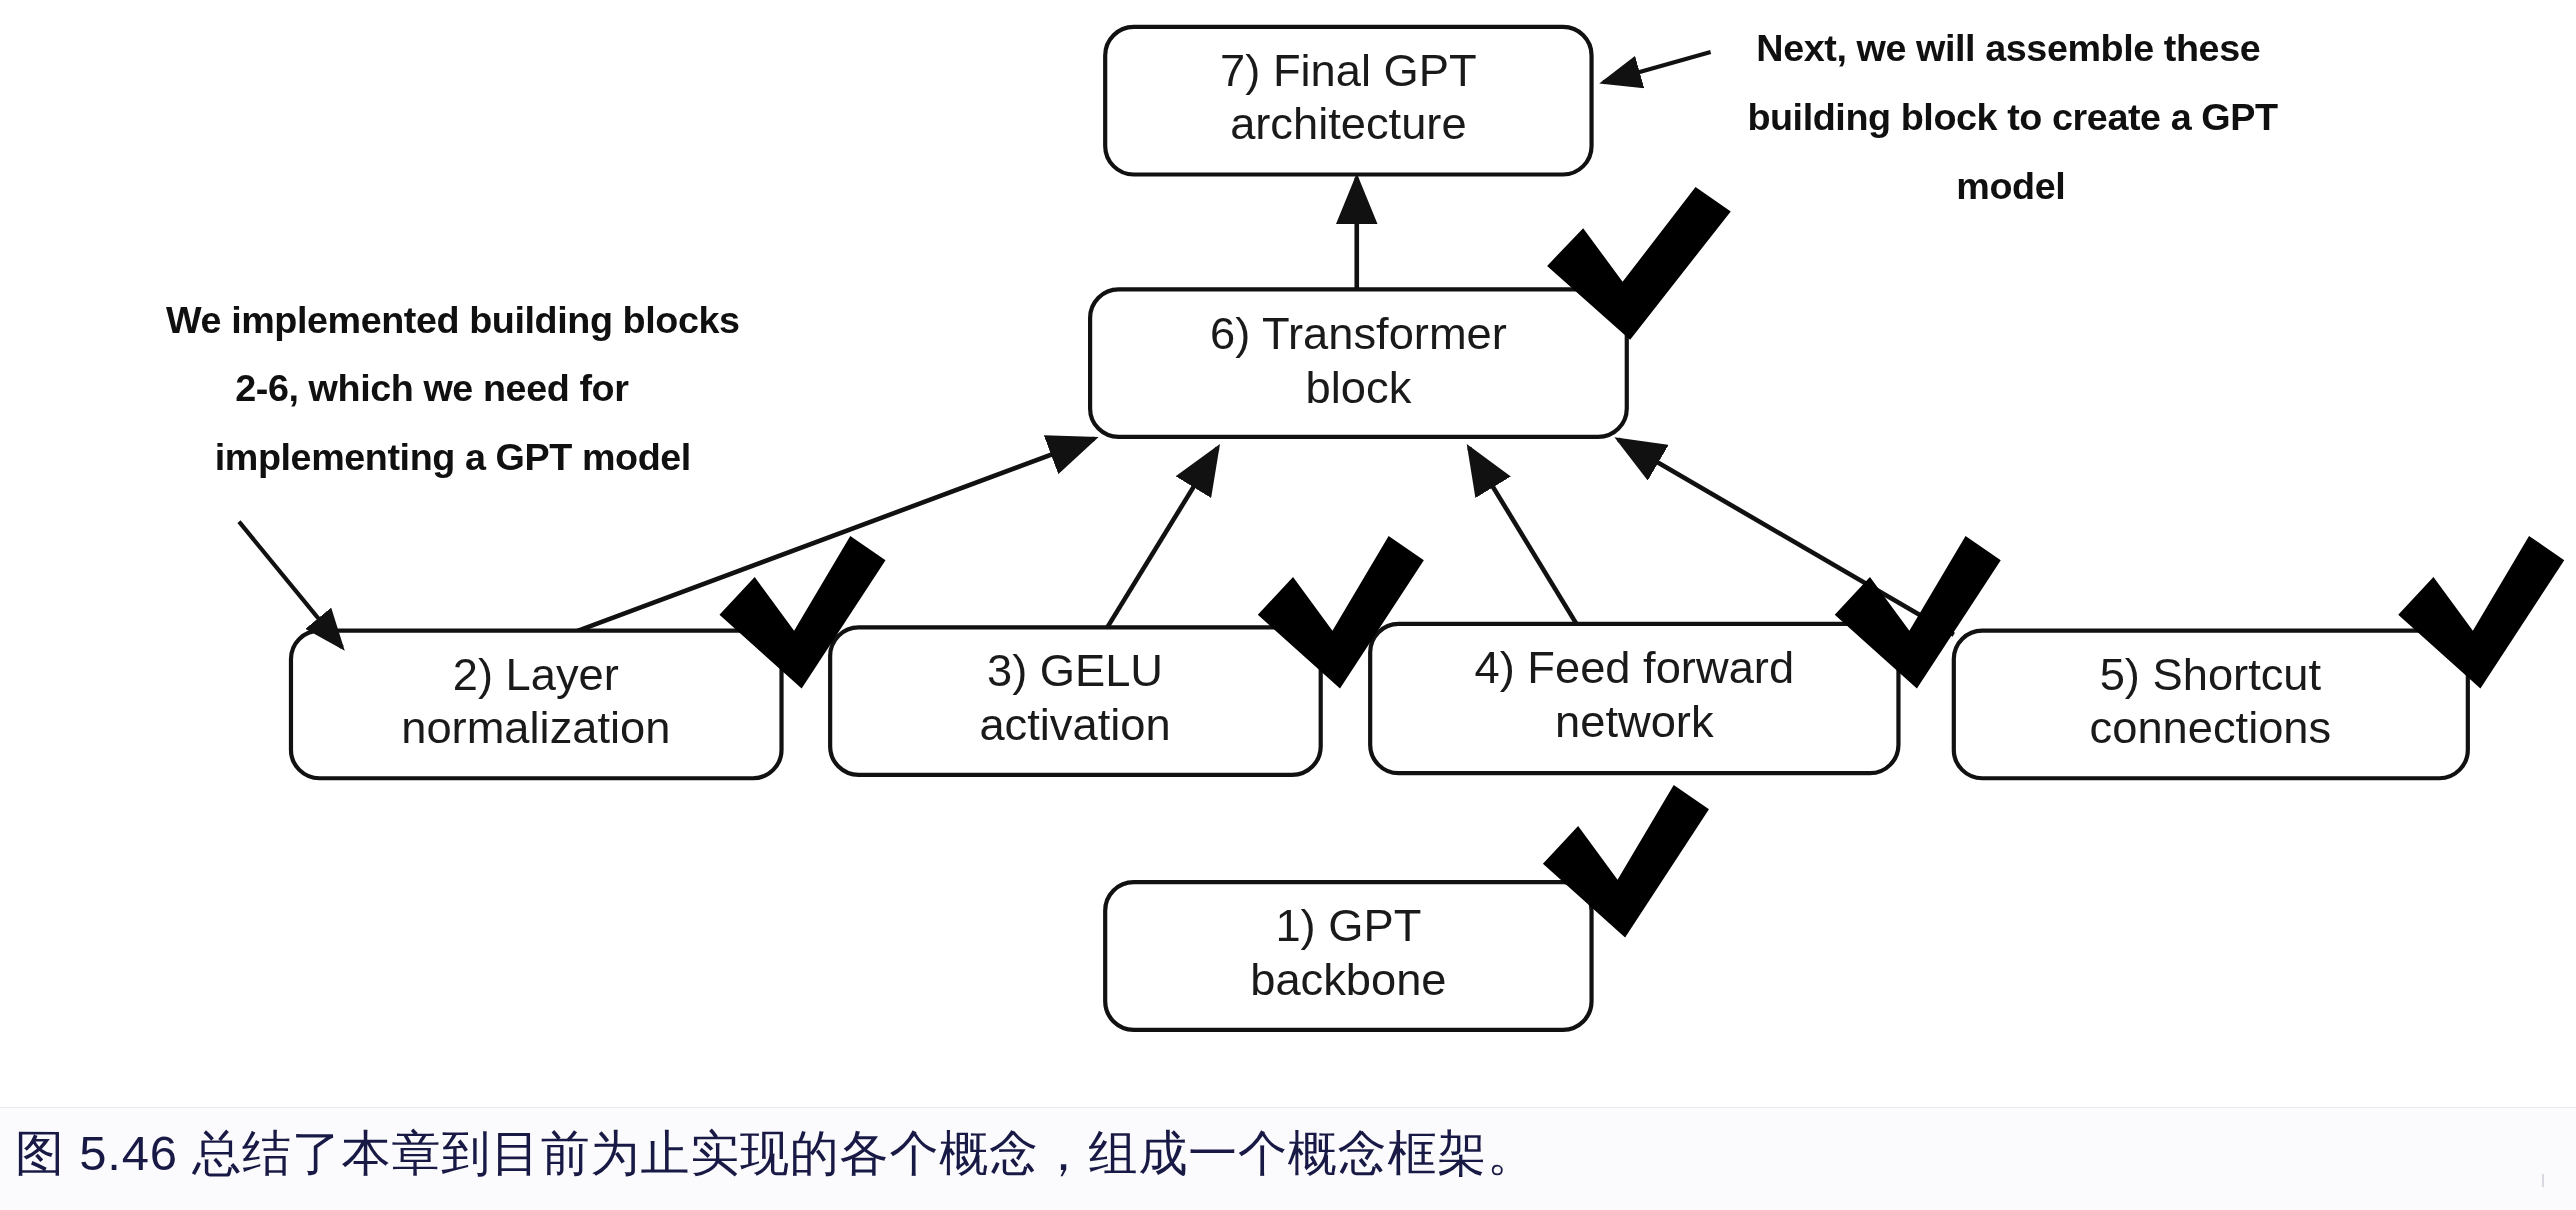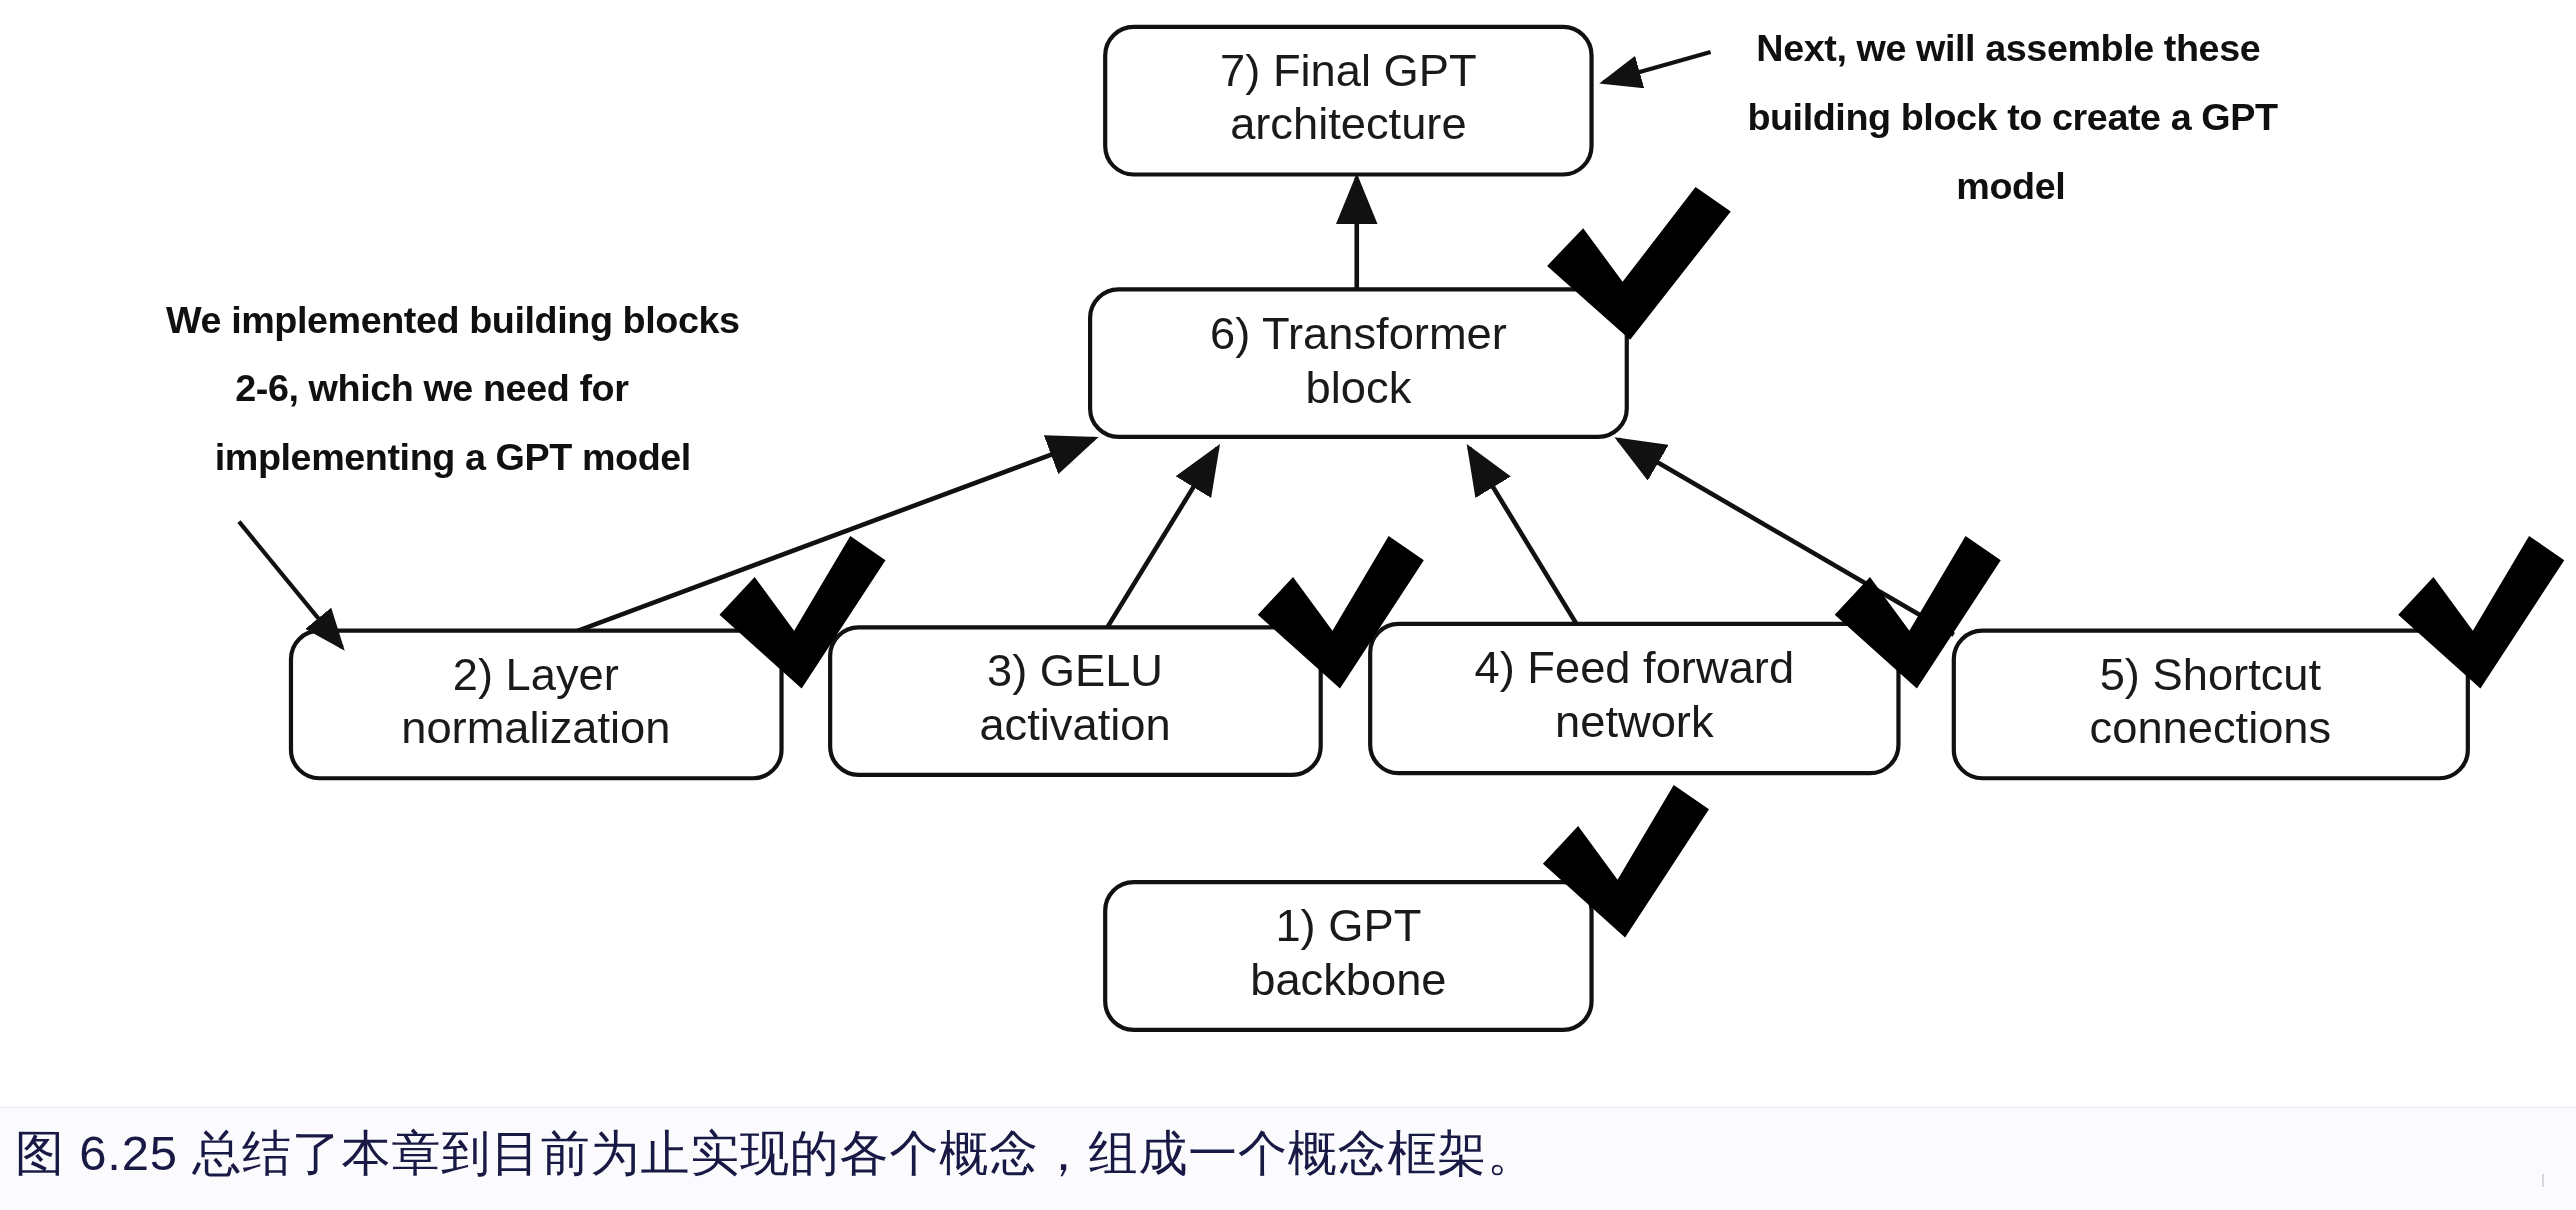--- a/index.html
+++ b/index.html
@@ -192,17 +192,17 @@
 
     <g>
       <text class="note-text" x="2395" y="73">Next, we will assemble these</text>
       <text class="note-text" x="2400" y="155">building block to create a GPT</text>
       <text class="note-text" x="2398" y="237">model</text>
     </g>
 
   </svg>
 
   <div class="caption-band"></div>
-  <div class="caption-text">图 6.25 总结了本章到目前为止实现的各个概念，组成一个概念框架。</div>
+  <div class="caption-text">图 5.46 总结了本章到目前为止实现的各个概念，组成一个概念框架。</div>
   <div class="scroll-tick"></div>
 
 </div>
 
 
 </body></html>

